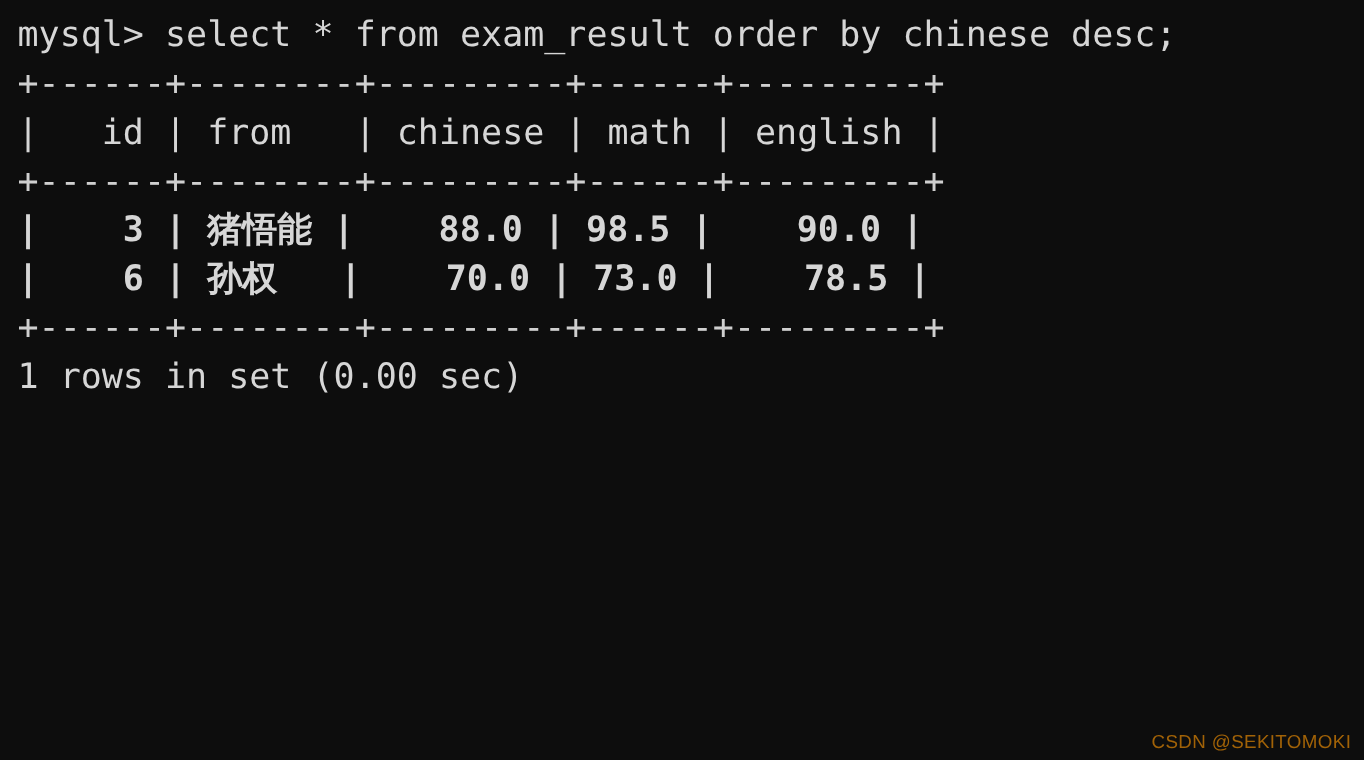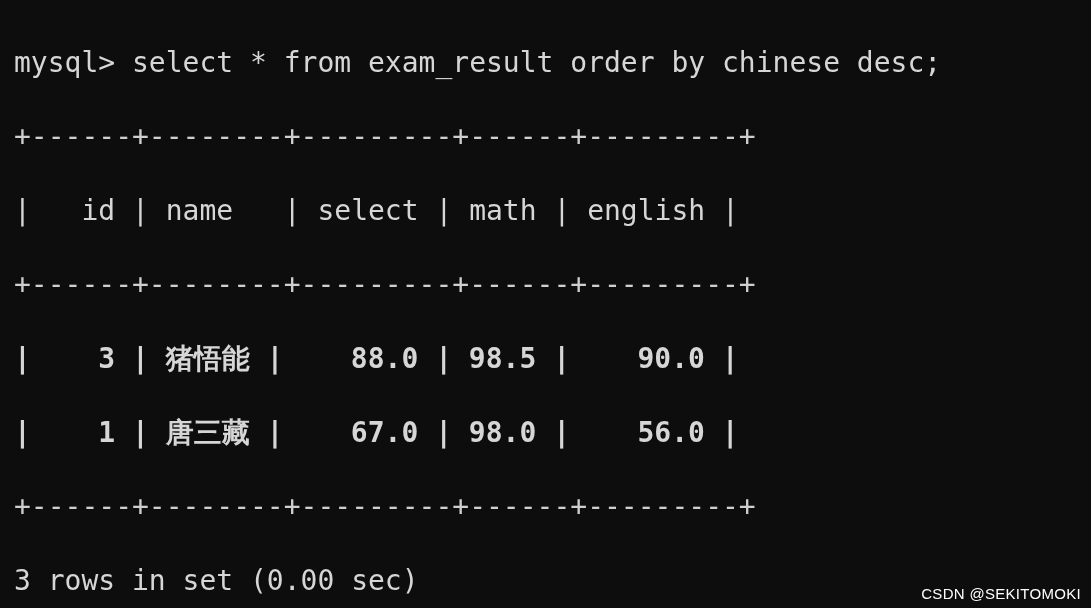--- a/index.html
+++ b/index.html
@@ -25,21 +25,20 @@
     box-sizing: border-box;
   }
   .line {
     font-family: "DejaVu Sans Mono", monospace;
     font-size: 28px;
     line-height: 39px;
     height: 39px;
     color: #d6d6d6;
     white-space: pre;
     letter-spacing: 0px;
-    margin-top: 35px;
   }
   .line.blank {
     color: transparent;
   }
   .rule {
     color: #cfcfcf;
   }
   .promptline {
     position: relative;
   }
@@ -54,43 +53,43 @@
   .cjk {
     font-family: "DejaVu Sans Mono", "DejaVu Sans", monospace;
     font-weight: bold;
   }
   #watermark {
     position: absolute;
     right: 10px;
     bottom: 6px;
     font-family: "Liberation Sans", sans-serif;
     font-size: 15px;
-    color: #ffffff;
+    color: #a16207;
     letter-spacing: 0.3px;
     white-space: pre;
   }
 </style>
 </head>
 <body>
 
 <div id="terminal">
 
   <div class="line">mysql&gt; select * from exam_result order by chinese desc;</div>
 
   <div class="line rule">+------+--------+---------+------+---------+</div>
 
-  <div class="line">|   id | name   | select | math | english |</div>
+  <div class="line">|   id | from   | chinese | math | english |</div>
 
   <div class="line rule">+------+--------+---------+------+---------+</div>
 
   <div class="line cjk">|    3 | 猪悟能 |    88.0 | 98.5 |    90.0 |</div>
-  <div class="line cjk">|    1 | 唐三藏 |    67.0 | 98.0 |    56.0 |</div>
+  <div class="line cjk">|    6 | 孙权   |    70.0 | 73.0 |    78.5 |</div>
 
   <div class="line rule">+------+--------+---------+------+---------+</div>
 
-  <div class="line">3 rows in set (0.00 sec)</div>
+  <div class="line">1 rows in set (0.00 sec)</div>
 
   <div class="line blank"> </div>
 
 
 </div>
 
 <div id="watermark">CSDN @SEKITOMOKI</div>
 
 </body></html>

